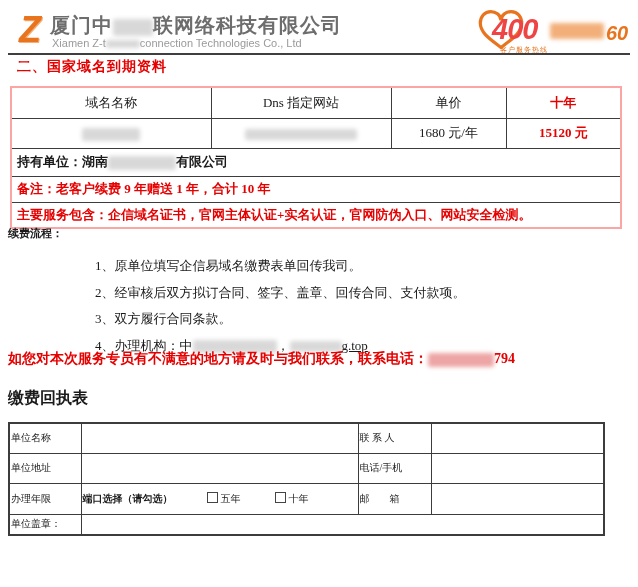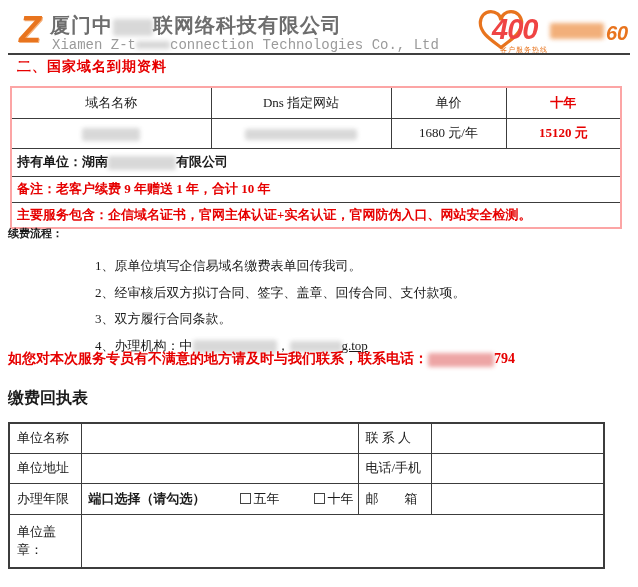--- a/index.html
+++ b/index.html
@@ -7,22 +7,22 @@
     font-family:"Liberation Serif","DejaVu Serif",serif; color:#1a1a1a; }
   .abs { position:absolute; }
 
   
   .logo-z { left:13px; top:11px; width:34px; height:38px;
     font-family:"Liberation Sans",sans-serif; font-weight:bold; font-style:italic;
     font-size:36px; line-height:38px; color:#e8741e; text-align:center;
     text-shadow:1px 1px 0 #f5b07a; }
   .company-cn { left:50px; top:12px; font-size:20px; font-weight:bold; color:#6d6d6d;
     letter-spacing:1px; white-space:nowrap; }
-  .company-en { left:52px; top:37px; font-size:14px; color:#9a9a9a;
-    font-family:Liberation Mono, monospace; white-space:nowrap; }
+  .company-en { left:52px; top:37px; font-size:11px; color:#9a9a9a;
+    font-family:Liberation Sans, sans-serif; white-space:nowrap; }
   .hotline { left:478px; top:6px; width:152px; height:46px; }
   .heart { position:absolute; left:0; top:2px; }
   .h-num { position:absolute; left:14px; top:8px; color:#ef4444; font-weight:bold;
     font-style:italic; font-family:"Liberation Sans",sans-serif; font-size:29px;
     line-height:30px; letter-spacing:-1px; }
   .h-tail { position:absolute; left:128px; top:16px; color:#e8741e; font-weight:bold;
     font-style:italic; font-family:"Liberation Sans",sans-serif; font-size:20px; }
   .h-cap { position:absolute; left:22px; top:39px; font-size:7px; color:#e8741e;
     letter-spacing:1px; }
   .divider { left:8px; top:53px; width:622px; height:2px; background:#3f3f3f; }
@@ -33,23 +33,23 @@
   table { border-collapse:collapse; table-layout:fixed; }
   .t1 { left:10px; top:86px; width:610px; border:2px solid #fca5a5; }
   .t1 td { border:1px solid #3c3c3c; font-size:13px; vertical-align:middle; }
   .t1 .hd { height:31px; text-align:center; }
   .t1 .dr { height:30px; text-align:center; }
   .t1 .full { height:28px; text-align:left; padding-left:5px; font-weight:bold; }
   .red { color:#e60000; }
   .bold { font-weight:bold; }
 
   .t2 { left:8px; top:422px; width:595px; border:2px solid #3c3c3c; }
-  .t2 td { border:1px solid #3c3c3c; font-size:13px; vertical-align:middle;
-    padding-left:7px;margin-top:28px; }
-  .t2 .r1 { height:30px; } .t2 .r3 { height:31px; } .t2 .r4 { height:54px; }
+  .t2 td { border:1px solid #3c3c3c; font-size:10px; vertical-align:middle;
+    padding-left:1px;margin-top:28px; }
+  .t2 .r1 { height:30px; } .t2 .r3 { height:31px; } .t2 .r4 { height:21px; }
 
   .cb { display:inline-block; width:11px; height:11px; border:1px solid #444;
     margin-right:3px; vertical-align:-1px; background:#fff; }
   .opt { margin-left:34px; white-space:nowrap; }
 
   
   .p-title { left:8px; top:226px; font-size:11px; font-weight:bold; }
   .steps { left:95px; top:257px; font-size:13px; }
   .steps > div { margin-bottom:8.5px; white-space:nowrap; }
   .link { text-decoration:underline; color:#1a1a1a; }

